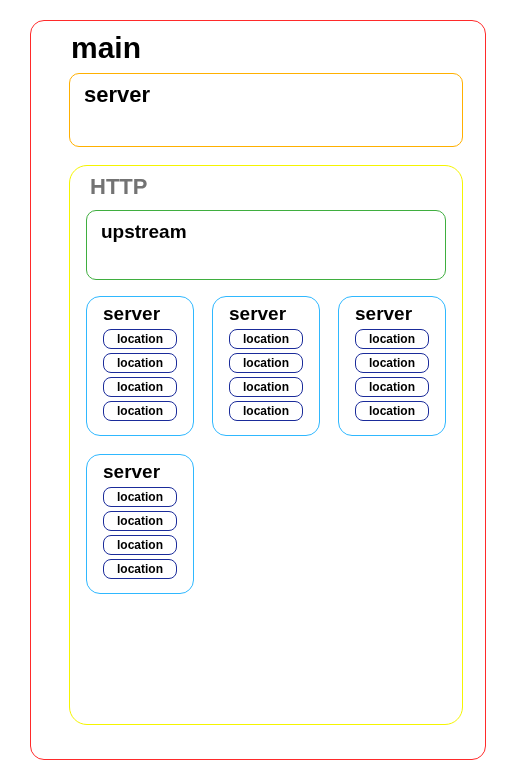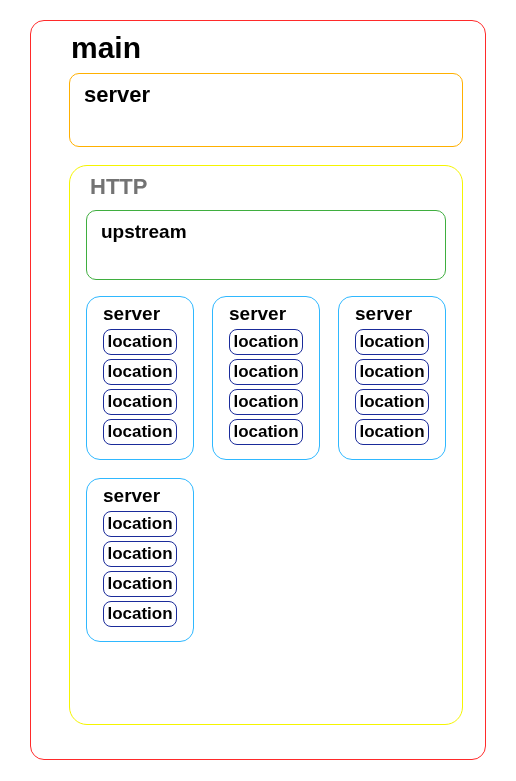--- a/index.html
+++ b/index.html
@@ -74,21 +74,21 @@
   .server-title {
     font-size: 19px;
     font-weight: bold;
     color: #000;
     margin: 0 0 4px 6px;
   }
   .location-box {
     border: 1.5px solid #1a2b9a;
     border-radius: 8px;
     text-align: center;
-    font-size: 17px;
+    font-size: 12px;
     font-weight: bold;
     color: #000;
     padding: 2px 0;
     margin: 4px 6px;
     background: #fff;
   }
 </style>
 </head>
 <body>
 

